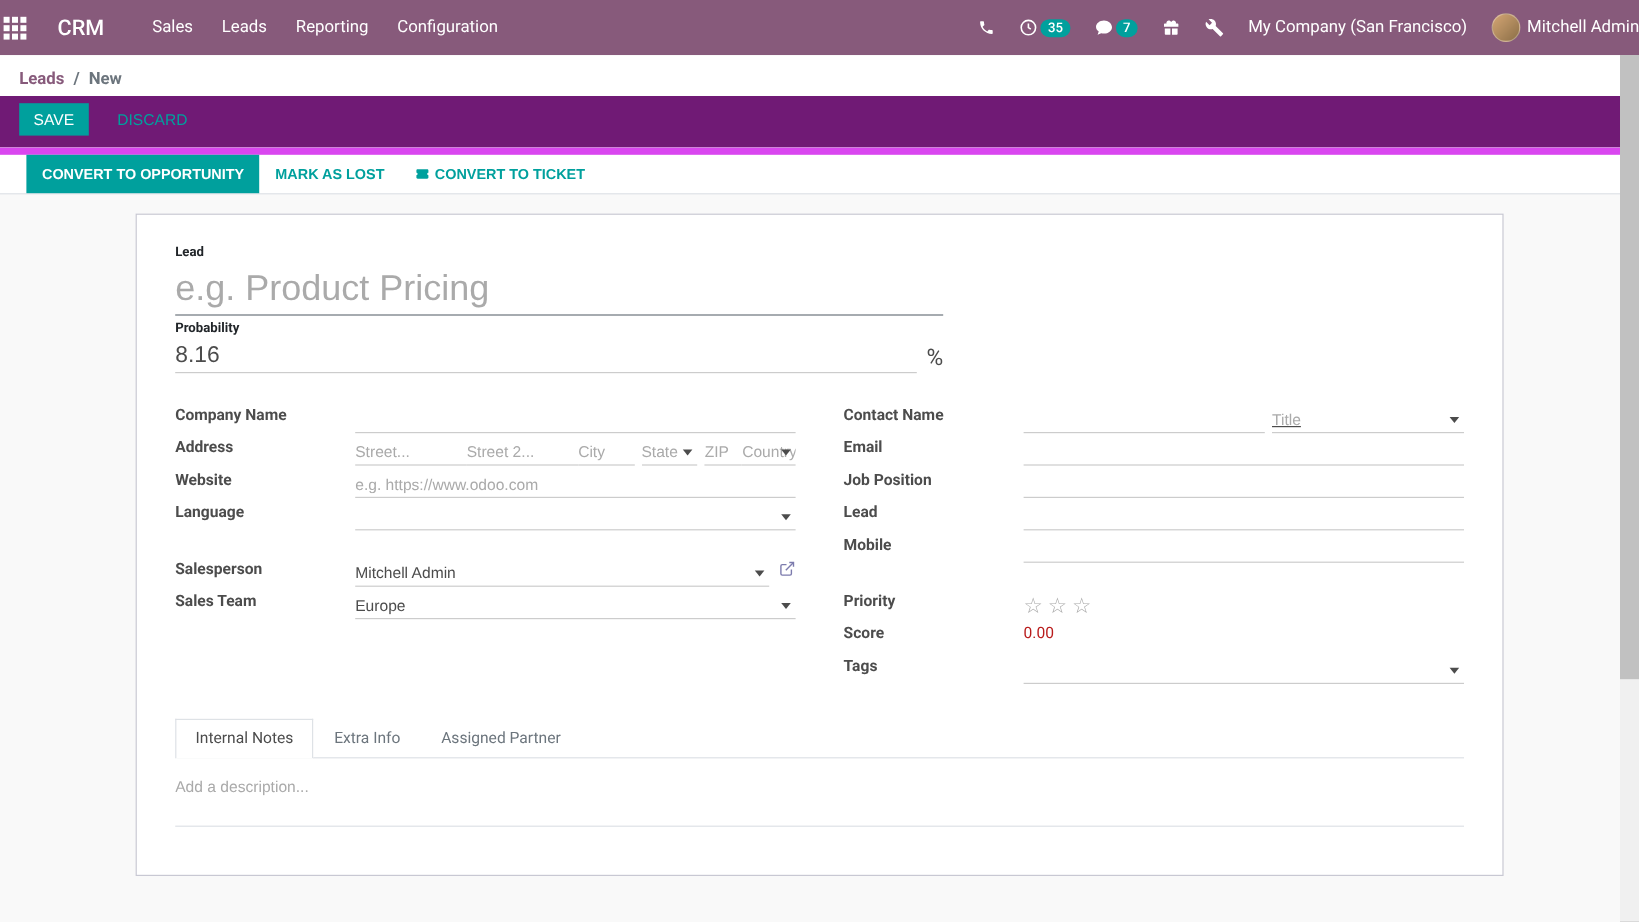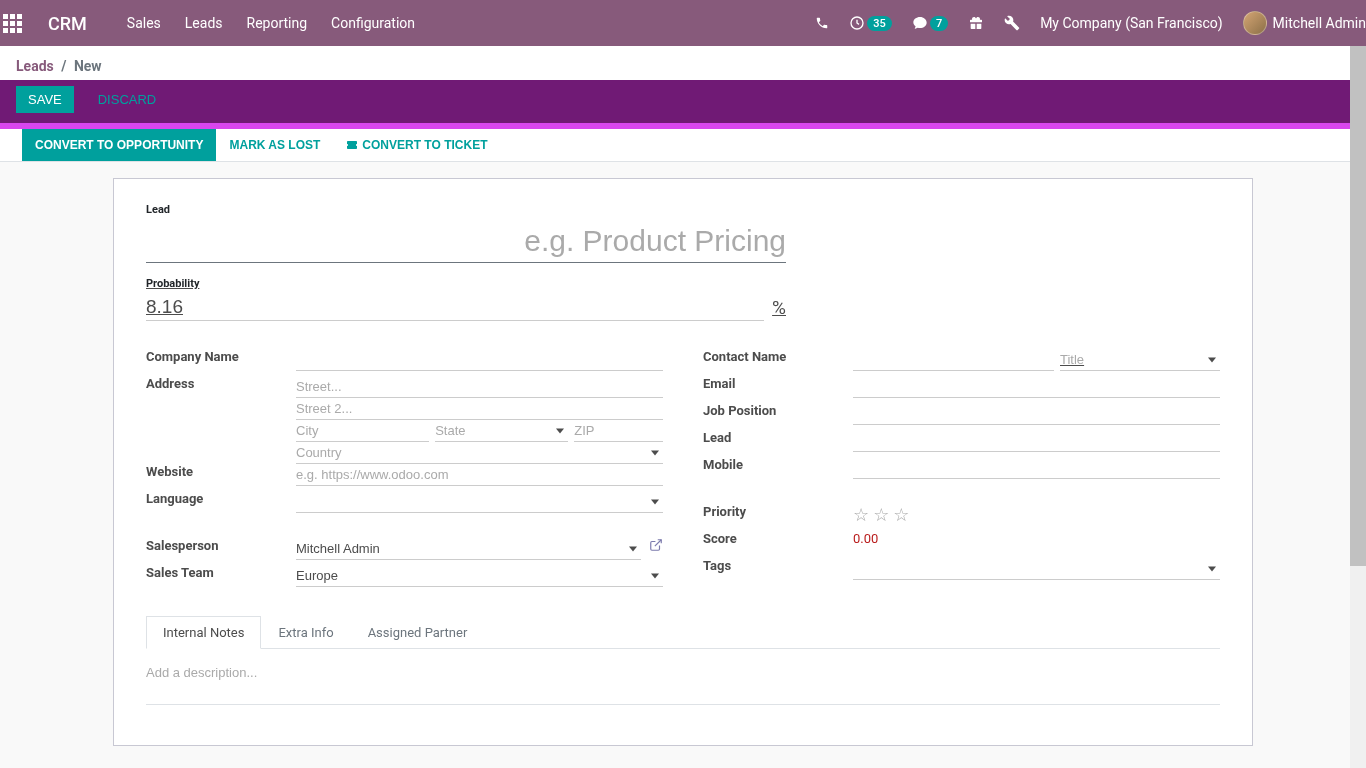--- a/index.html
+++ b/index.html
@@ -27,38 +27,38 @@
 .btn-link { background: transparent; color: #00a09d; }
 
 .status-bar { background: #fff; border-top: 6px solid #d946ef; border-bottom: 1px solid #dee2e6; padding: 0 22px; display: flex; align-items: center; gap: 0; }
 .status-btn { padding: 8px 12px; font-size: 12px; font-weight: 600; color: #00a09d; background: transparent; border: 1px solid transparent; cursor: pointer; text-transform: uppercase; display: inline-flex; align-items: center; gap: 4px; }
 .status-btn.primary { background: #00a09d; color: #fff; }
 
 .content-wrap { padding: 16px 20px 0; overflow-y: auto; height: calc(100vh - 46px - 70px - 36px); }
 .form-sheet { background: #fff; border: 1px solid #c8c8d3; max-width: 1140px; margin: 0 auto; padding: 24px 32px; }
 
 .form-section-label { font-weight: 700; font-size: 11px; color: #212529; margin-bottom: 4px; display: block; }
-.lead-title-input { width: 640px; font-size: 30px; border: none; border-bottom: 1px solid #6c757d; padding: 4px 0; color: #6d28d9; background: transparent; text-align: right; }
+.lead-title-input { width: 640px; font-size: 30px; border: none; border-bottom: 1px solid #6c757d; padding: 4px 0; color: #6d28d9; background: transparent; }
 .lead-title-input::placeholder { color: #aaa; }
 
-.prob-row { margin-top: 14px; text-decoration: underline; }
+.prob-row { margin-top: 4px; }
 .prob-input-wrap { display: flex; align-items: center; width: 640px; }
 .prob-input { flex: 1; font-size: 19px; border: none; border-bottom: 1px solid #ccc; padding: 2px 0; color: #4c4c4c; background: transparent; }
 .pct { font-size: 19px; color: #4c4c4c; margin-left: 8px; }
 
 .two-col { display: flex; gap: 40px; margin-top: 28px; }
 .col { flex: 1; }
 .field-row { display: flex; align-items: flex-start; margin-bottom: 0; min-height: 27px; }
 .field-label { width: 150px; font-weight: 700; font-size: 13px; color: #4c4c4c; flex-shrink: 0; }
 .field-input-wrap { flex: 1; position: relative; }
 .field-input { width: 100%; border: none; border-bottom: 1px solid #ccc; padding: 3px 0; font-size: 13px; color: #4c4c4c; background: transparent; }
 .field-input::placeholder { color: #aaa; }
 .dropdown-caret { position: absolute; right: 4px; top: 50%; transform: translateY(-50%); pointer-events: none; }
 .external-link { margin-left: 8px; color: #7c7bad; cursor: pointer; }
-.addr-stack { display: flex; flex-direction: column; gap: 0px; flex: 1; }
+.addr-stack { display: flex; gap: 0px; flex: 1; }
 .addr-row { display: flex; gap: 6px; }
 .addr-row .field-input { flex: 1; }
 
 .contact-name-row { display: flex; gap: 6px; flex: 1; }
 .contact-name-row .field-input { flex: 1; text-decoration: underline; }
 .contact-title { width: 160px; position: relative; }
 
 .stars { display: flex; gap: 4px; }
 .star { color: #aaa; font-size: 18px; cursor: pointer; }
 .score-val { font-size: 13px; color: #b91c1c; }

